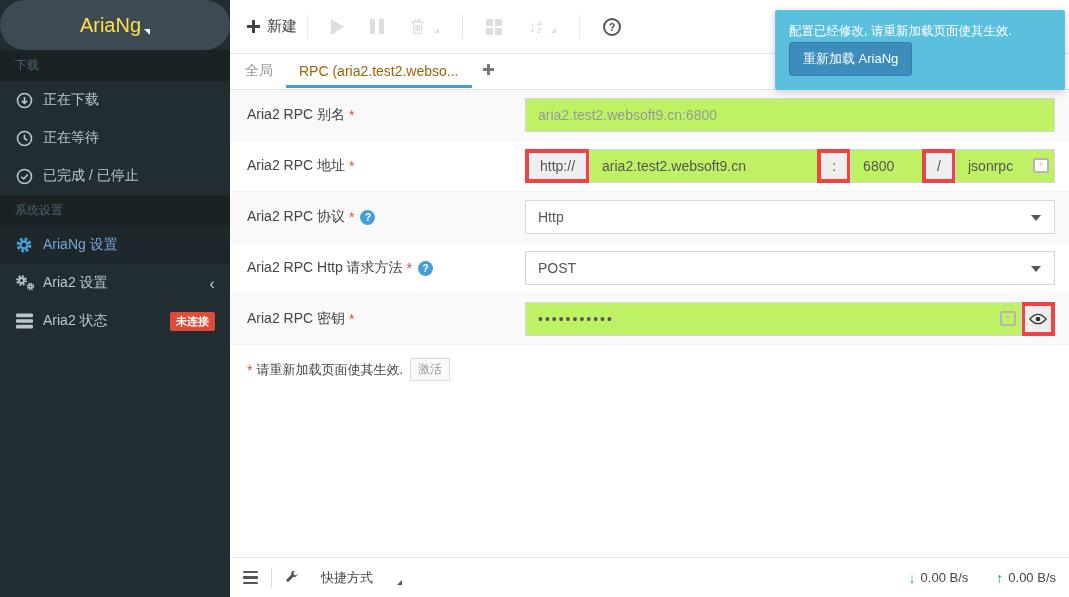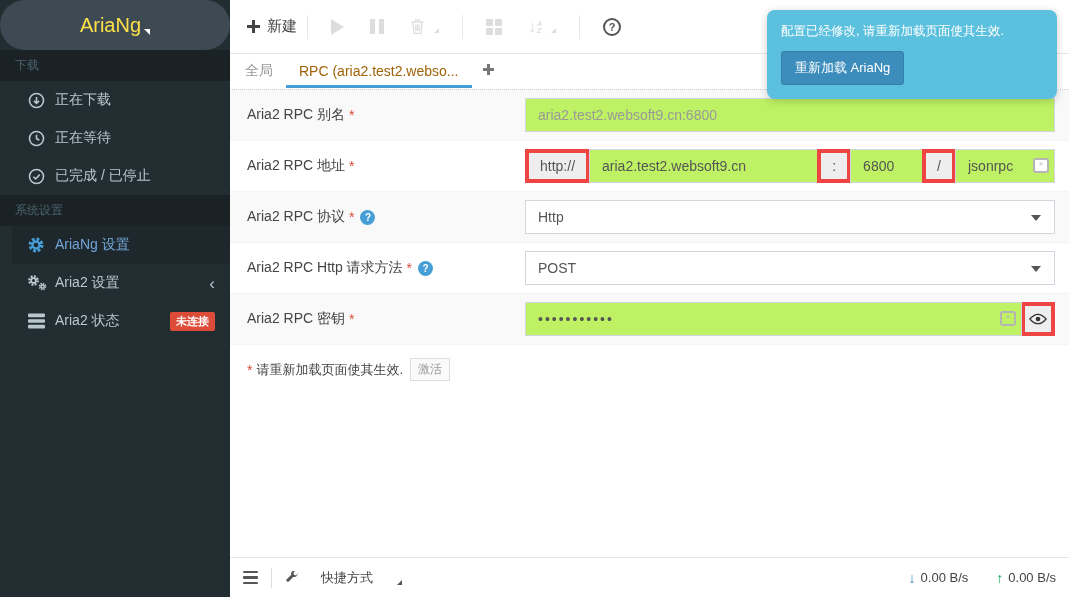--- a/index.html
+++ b/index.html
@@ -13,21 +13,21 @@
   
   .sidebar { width:230px; flex-shrink:0; background:#222d32; display:flex; flex-direction:column; }
   .logo {
     height:50px; background:#3d4a54; color:#fde047; font-size:20px;
     display:flex; align-items:center; justify-content:center; gap:3px; cursor:pointer;border-radius:25px;
   }
   .logo-caret { width:0; height:0; border-top:6px solid #fff; border-left:6px solid transparent; margin-top:14px; }
   .menu-header { background:#1a2226; color:#4b646f; font-size:12px; padding:7px 15px; }
   .menu-item {
     height:38px; display:flex; align-items:center; padding:0 15px; gap:10px;
-    color:#b8c7ce; font-size:14px; cursor:pointer;margin-left:12px;
+    color:#b8c7ce; font-size:14px; cursor:pointer;
   }
   .menu-item .mi-icon { width:18px; display:inline-flex; justify-content:center; align-items:center; color:#b8c7ce; }
   .menu-item.active { background:#1e282c; }
   .menu-item.active .mi-icon { color:#459fd6; }
   .menu-item.active .mi-label { color:#72a5d8; }
   .badge-danger {
     margin-left:auto; background:#dd4b39; color:#fff; font-size:11px;
     padding:2px 6px; border-radius:2px; font-weight:bold;
   }
   .chevron-left { margin-left:auto; color:#b8c7ce; font-size:17px; line-height:1; }
@@ -147,27 +147,27 @@
   .sb-sep { width:1px; height:20px; background:#ddd; margin:0 13px; }
   .shortcut-btn { display:inline-flex; align-items:center; gap:22px; cursor:pointer; color:#444; }
   .shortcut-btn .caret-sm { border-bottom-color:#555; }
   .speeds { margin-left:auto; display:flex; gap:28px; align-items:center; }
   .speed { display:inline-flex; align-items:center; gap:5px; color:#444; }
   .arrow-down { color:#3c8dbc; font-weight:bold; font-size:14px; }
   .arrow-up { color:#00a65a; font-weight:bold; font-size:14px; }
 
   
   .toast {
-    position:absolute; top:10px; right:12px; width:290px; z-index:20;
+    position:absolute; top:10px; right:4px; width:290px; z-index:20;
     background:#5bc0de; color:#fff; padding:13px 14px 14px;
-    box-shadow:0 2px 8px rgba(0,0,0,0.2); border-radius:8px;
+    box-shadow:0 2px 8px rgba(0,0,0,0.2); border-radius:2px;
   }
   .toast-msg { font-size:12.5px; white-space:nowrap; overflow:hidden; }
   .toast-btn {
-    margin-top:11px; display:inline-block; background:#3c8dbc; border:1px solid #367fa9;
+    margin-top:2px; display:inline-block; background:#3c8dbc; border:1px solid #367fa9;
     color:#fff; font-size:13px; padding:7px 13px; border-radius:3px; cursor:pointer;
     font-family:inherit;
   }
 </style>
 </head>
 <body>
 
 <div class="app">
 
   <aside class="sidebar">

